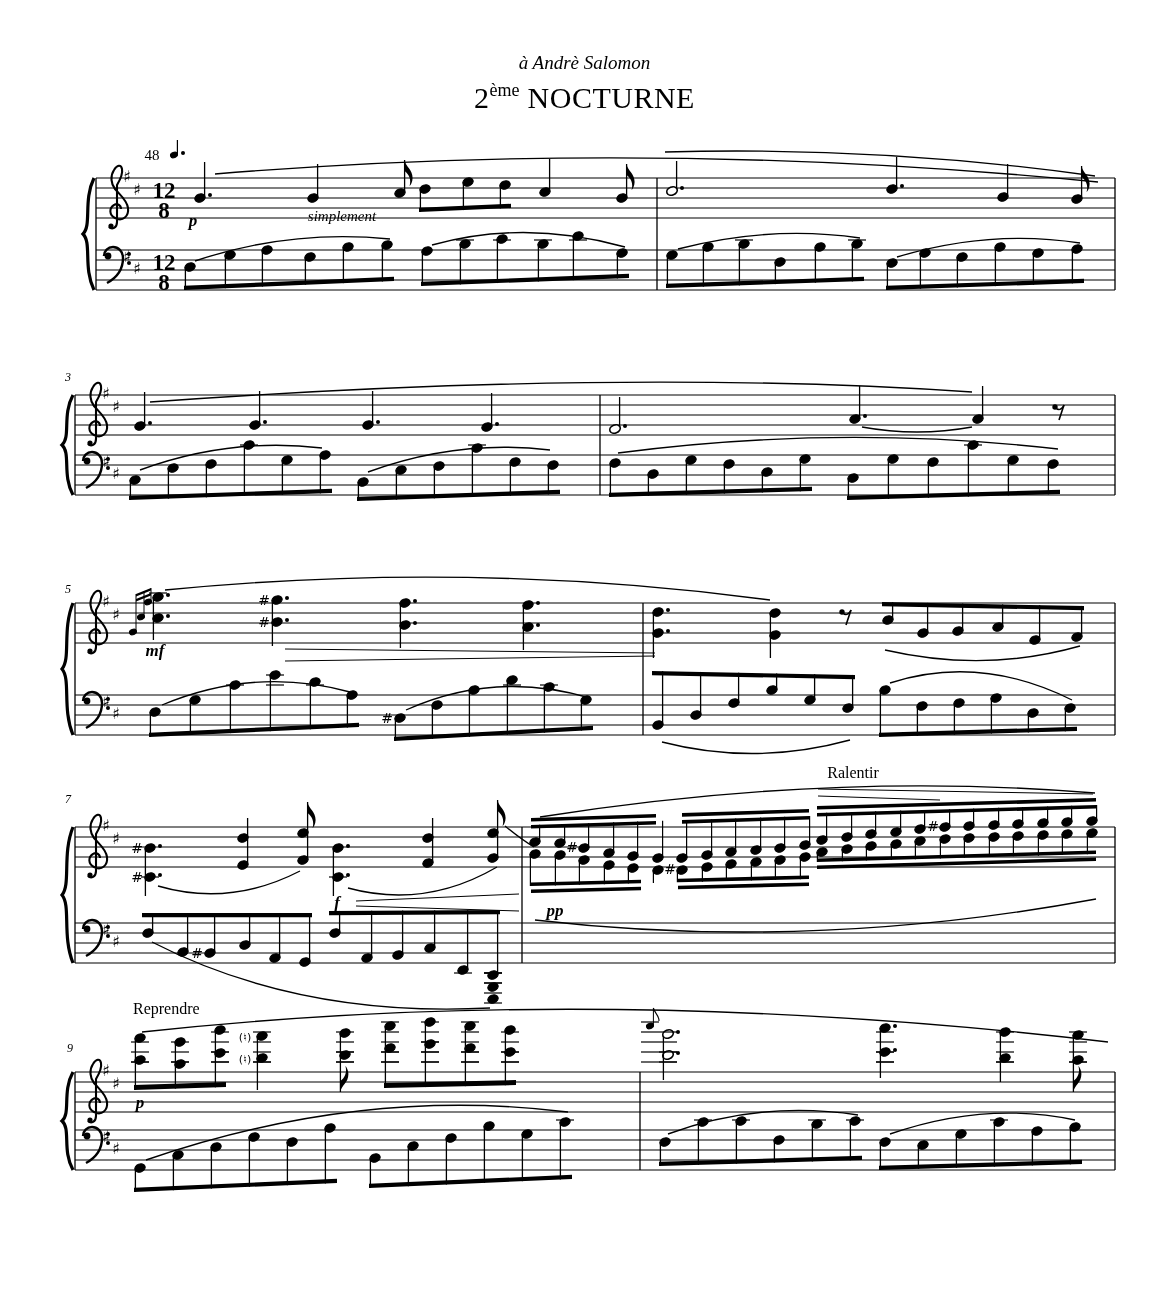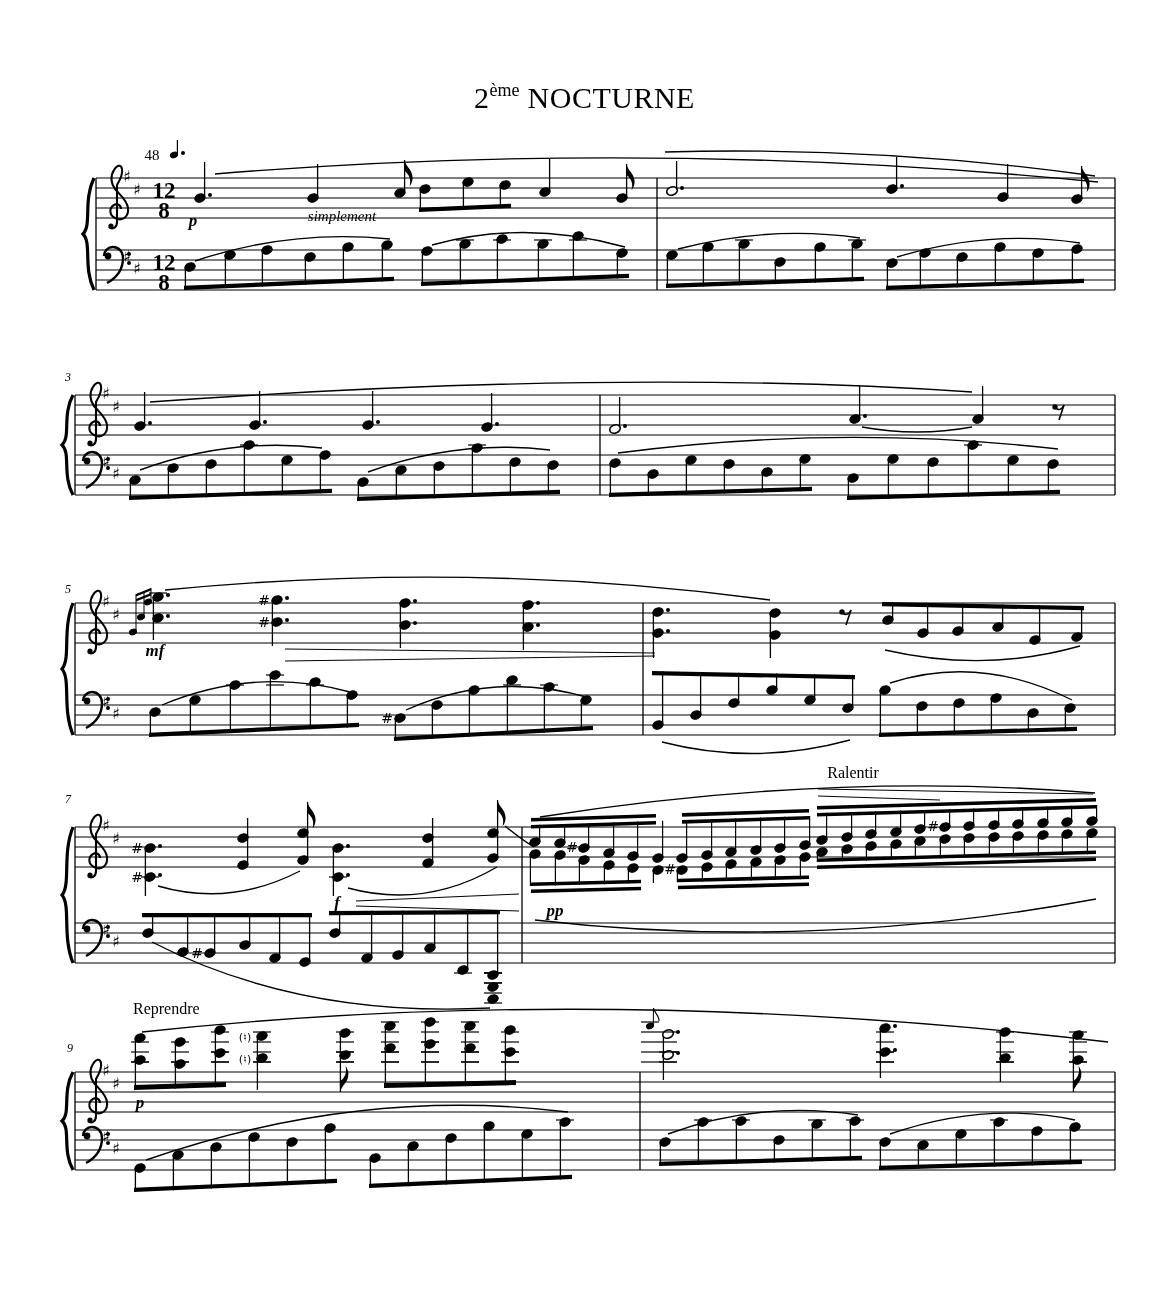--- a/index.html
+++ b/index.html
@@ -20,20 +20,21 @@
   .ts{font:bold 23px "Liberation Serif",serif;}
   .keysig{font:16px "DejaVu Sans",sans-serif;}
   .acc{font:14px "DejaVu Sans",sans-serif;}
   .accp{font:11px "DejaVu Sans",sans-serif;}
   .tempo{font:15px "Liberation Serif",serif;}
 </style>
 </head>
 <body>
 
 <div class="page">
+  <div class="dedication">à Andrè Salomon</div>
   <div class="title"><span>2</span><sup>ème</sup><span class="tmain">NOCTURNE</span></div>
   <svg id="score" width="1169" height="1300" viewBox="0 0 1169 1300" xmlns="http://www.w3.org/2000/svg">
       <g>
         <g>
           <line x1="96" y1="178" x2="1115" y2="178" stroke="#000000" stroke-width="1.1"></line>
           <line x1="96" y1="250" x2="1115" y2="250" stroke="#000000" stroke-width="1.1"></line>
           <line x1="96" y1="188" x2="1115" y2="188" stroke="#000000" stroke-width="1.1"></line>
           <line x1="96" y1="260" x2="1115" y2="260" stroke="#000000" stroke-width="1.1"></line>
           <line x1="96" y1="198" x2="1115" y2="198" stroke="#000000" stroke-width="1.1"></line>
           <line x1="96" y1="270" x2="1115" y2="270" stroke="#000000" stroke-width="1.1"></line>

